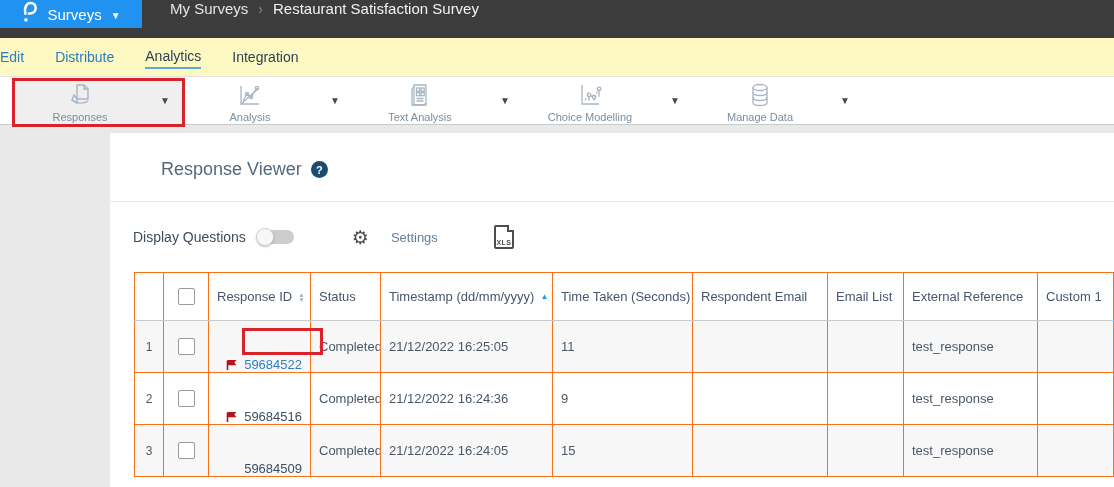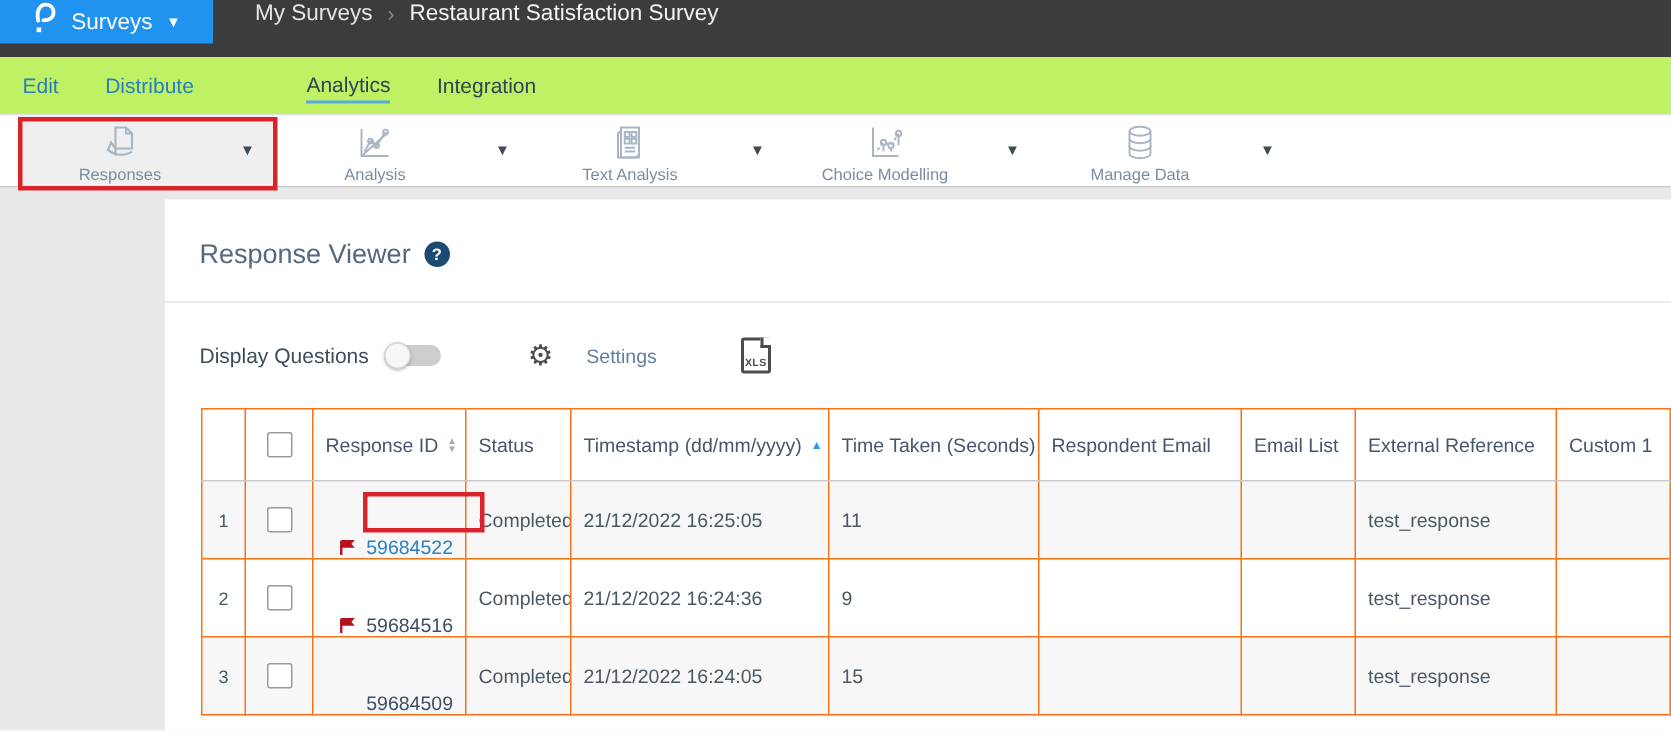--- a/index.html
+++ b/index.html
@@ -14,36 +14,36 @@
   
   .topbar { position:absolute; left:0; top:0; width:1114px; height:38px; background:#3c3c3c; display:flex; align-items:flex-start; }
   .brand-btn { width:142px; background:#1f93ef; color:#fff; display:flex; align-items:center; justify-content:center; gap:9px; cursor:pointer; }
   .brand-btn .menu-label { font-size:15px; color:#fff; }
   .brand-btn .caret { font-size:10px; color:#fff; margin-top:2px; }
   .breadcrumb { display:flex; align-items:center; gap:10px; padding-left:28px; font-size:15px; }
   .crumb-parent { color:#e5e5e5; cursor:pointer; }
   .crumb-sep { color:#8a8a8a; font-size:14px; }
   .crumb-current { color:#f2f2f2; }
   
-  .tabs { position:absolute; left:0; top:38px; width:1114px; height:38px; background:#bef264; display:flex; align-items:center; padding-left:15px; gap:31px; }
+  .tabs { position:absolute; left:0; top:38px; width:1114px; height:38px; background:#fef9c3; display:flex; align-items:center; gap:31px; }
   .tab { font-size:14px; color:#2a7dc0; cursor:pointer; padding:3px 0; }
-  .tab.active { color:#2e4356; border-bottom:2px solid #58a8e4;margin-left:44px; }
+  .tab.active { color:#2e4356; border-bottom:2px solid #58a8e4; }
   .tab.dark { color:#2e4356; }
   
   .toolbar { position:absolute; left:0; top:76px; width:1114px; height:49px; background:#fff; border-top:1px solid #e3e3e3; border-bottom:1px solid #c9c9c9; display:flex; padding-left:12px; }
   .tb-group { width:170px; display:flex; align-items:stretch; }
   .tb-group.highlighted { background:#efefef; }
   .tb-btn { flex:1; display:flex; flex-direction:column; align-items:center; justify-content:center; gap:2px; cursor:pointer; padding-top:3px; }
   .tb-label { font-size:11px; color:#7b8da0; }
   .tb-icon svg { display:block; }
   .tb-caret { width:34px; display:flex; align-items:center; justify-content:center; font-size:10px; color:#3f4a54; cursor:pointer; }
   
   .panel { position:absolute; left:110px; top:133px; width:1004px; height:354px; background:#fff; }
   .panel-title-row { display:flex; align-items:center; gap:9px; padding:26px 0 0 23px; }
-  .panel-title { font-size:18px; color:#54697d; font-weight:400; }
+  .panel-title { font-size:18px; color:#54697d; font-weight:400;margin-left:28px; }
   .help-icon { width:17px; height:17px; border-radius:50%; background:#1b4a73; color:#fff; font-size:11px; font-weight:bold; display:inline-flex; align-items:center; justify-content:center; cursor:pointer; }
   .panel-divider { border-bottom:1px solid #e8e8e8; margin-top:21px; }
   .controls { display:flex; align-items:center; padding:23px 0 0 23px; }
   .dq-label { font-size:14px; color:#3c4d5c; }
   .toggle { position:relative; width:36px; height:14px; background:#cdcdcd; border-radius:7px; margin-left:12px; cursor:pointer; }
   .toggle .knob { position:absolute; left:-2px; top:-2px; width:18px; height:18px; border-radius:50%; background:#f7f7f7; border:1px solid #d2d2d2; box-shadow:0 1px 2px rgba(0,0,0,.25); }
   .gear { font-size:19px; color:#4d4d4d; margin-left:58px; cursor:pointer; line-height:1; }
   .settings-label { font-size:13px; color:#647f9c; margin-left:22px; cursor:pointer; }
   .xls { position:relative; width:20px; height:24px; border:2px solid #4d4d4d; border-radius:2px; display:inline-block; margin-left:56px; cursor:pointer; background:#fff; }
   .xls-fold { position:absolute; top:-2px; right:-2px; width:7px; height:7px; background:#fff; border-left:2px solid #4d4d4d; border-bottom:2px solid #4d4d4d; }

